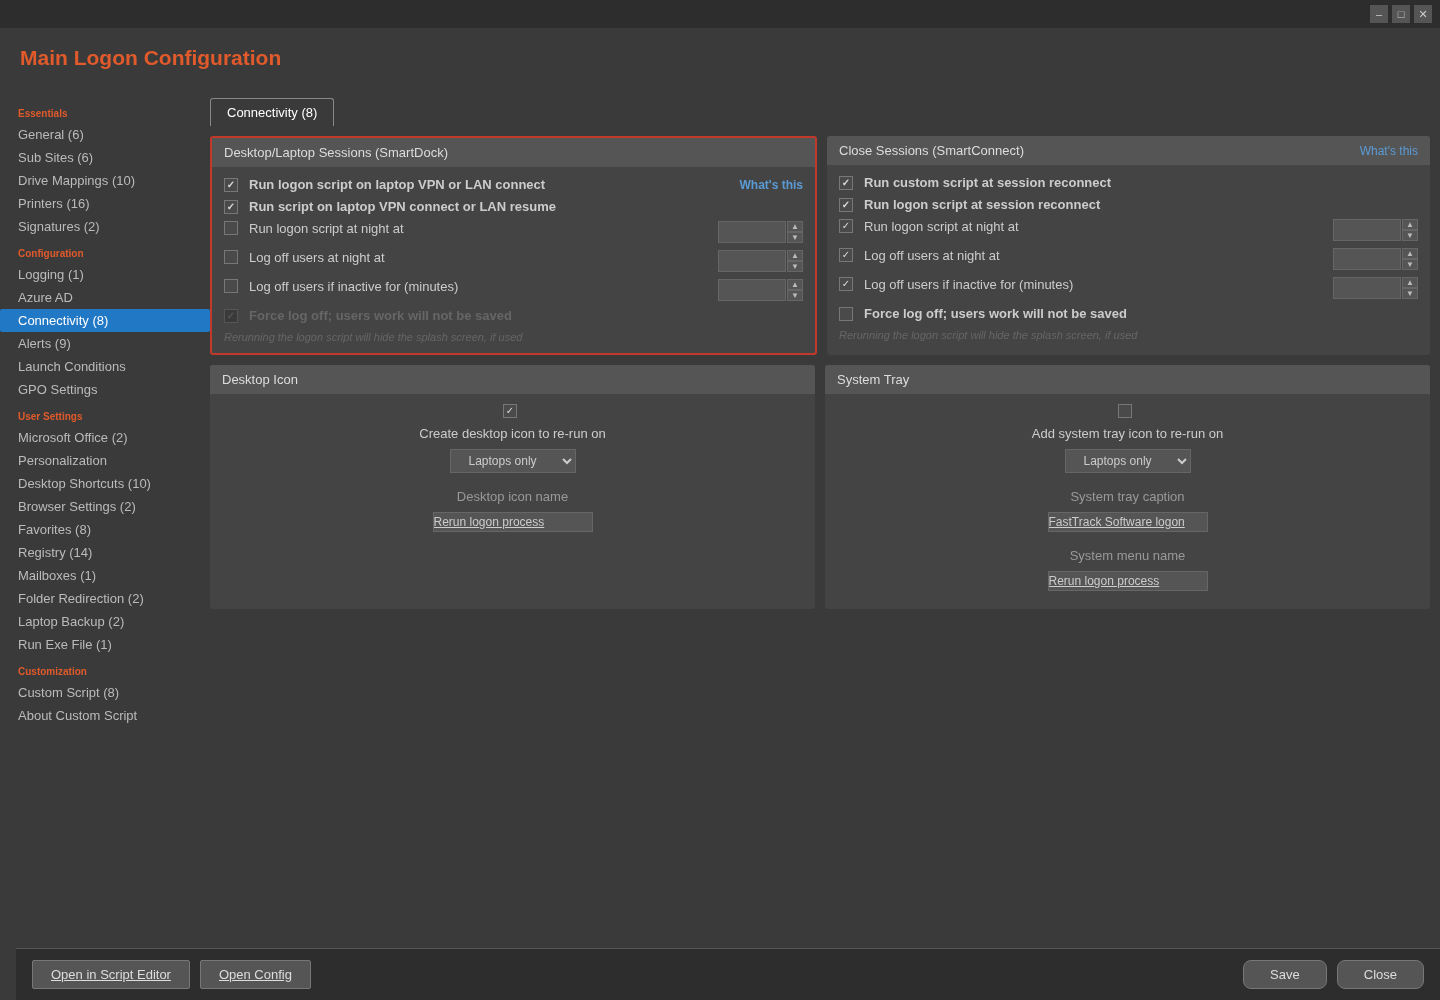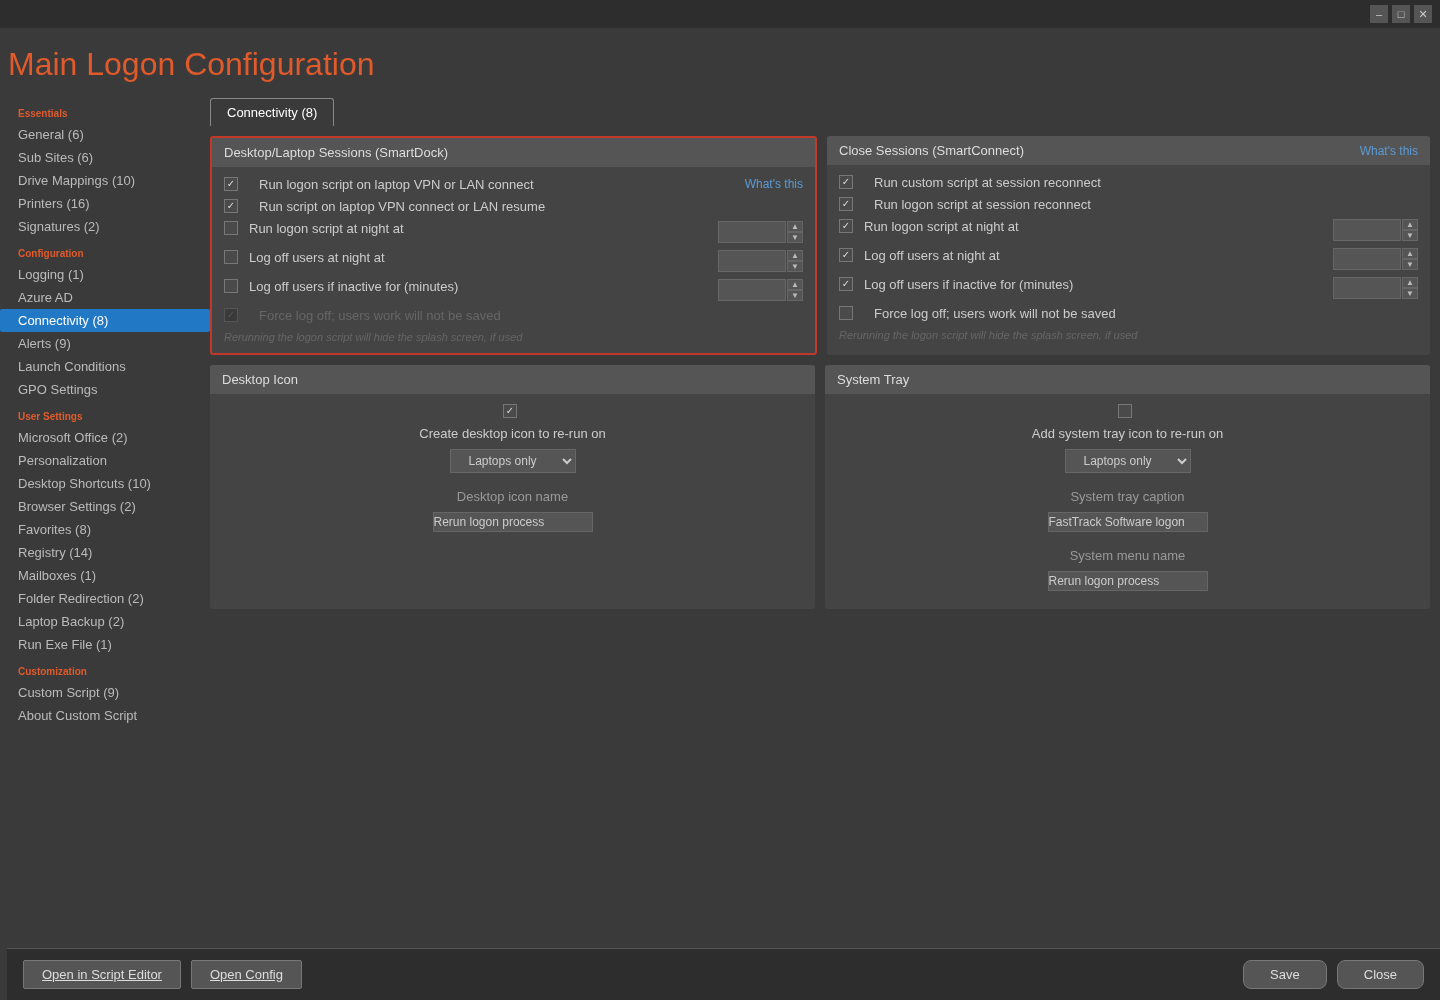--- a/index.html
+++ b/index.html
@@ -29,23 +29,23 @@
       border: none;
       color: #ccc;
       font-size: 11px;
       cursor: pointer;
       display: flex;
       align-items: center;
       justify-content: center;
     }
     .app-title {
       color: #e05a2b;
-      font-size: 32px;
-      font-weight: 400;
-      padding: 18px 0 18px 8px;
+      font-size: 21px;
+      font-weight: 700;
+      padding: 18px 0 18px 20px;
     }
     .main-layout {
       display: flex;
       height: calc(1000px - 28px - 70px - 52px);
     }
     
     .sidebar {
       width: 210px;
       background: #3a3a3a;
       padding: 0 0 10px 0;
@@ -117,22 +117,24 @@
       padding: 7px 12px;
       font-size: 13px;
       color: #ddd;
       font-weight: 500;
     }
     .panel-body {
       padding: 10px 12px;
     }
     .check-row {
       display: flex;
+      align-items: center;
       margin-bottom: 7px;
-      gap: 16px;
+      gap: 6px;
+      font-weight: bold;
     }
     .check-row label {
       color: #ccc;
       cursor: pointer;
       flex: 1;
     }
     .check-row label.disabled-label {
       color: #666;
     }
     .whats-this {
@@ -208,33 +210,34 @@
     }
     .text-input-field {
       background: #555;
       border: 1px solid #666;
       color: #ccc;
       padding: 2px 0;
       font-size: 12px;
       height: 24px;
       min-width: 160px;
       flex: 1;
+      text-decoration: underline;
     }
     
     .bottom-bar {
       height: 52px;
       background: #2d2d2d;
       display: flex;
       align-items: center;
       padding: 0 16px;
       gap: 10px;
       border-top: 1px solid #555;
       position: absolute;
       bottom: 0;
-      left: 7px;
+      left: 16px;
       right: 0;
     }
     .bottom-btn {
       background: #555;
       border: 1px solid #777;
       color: #ddd;
       padding: 6px 18px;
       cursor: pointer;
       font-size: 13px;
       border-radius: 2px;
@@ -328,21 +331,21 @@
       <div class="sidebar-item">Browser Settings (2)</div>
       <div class="sidebar-item">Favorites (8)</div>
       <div class="sidebar-item">Registry (14)</div>
       <div class="sidebar-item">Mailboxes (1)</div>
       <div class="sidebar-item">Folder Redirection (2)</div>
       <div class="sidebar-item">Laptop Backup (2)</div>
       <div class="sidebar-item">Run Exe File (1)</div>
     </div>
     <div>
       <div class="sidebar-section-title">Customization</div>
-      <div class="sidebar-item">Custom Script (9)</div>
+      <div class="sidebar-item">Custom Script (8)</div>
       <div class="sidebar-item">About Custom Script</div>
     </div>
   </div>
 
   <div class="content-area">
 
     <div class="tab-bar">
       <div class="tab active">Connectivity (8)</div>
     </div>
 

